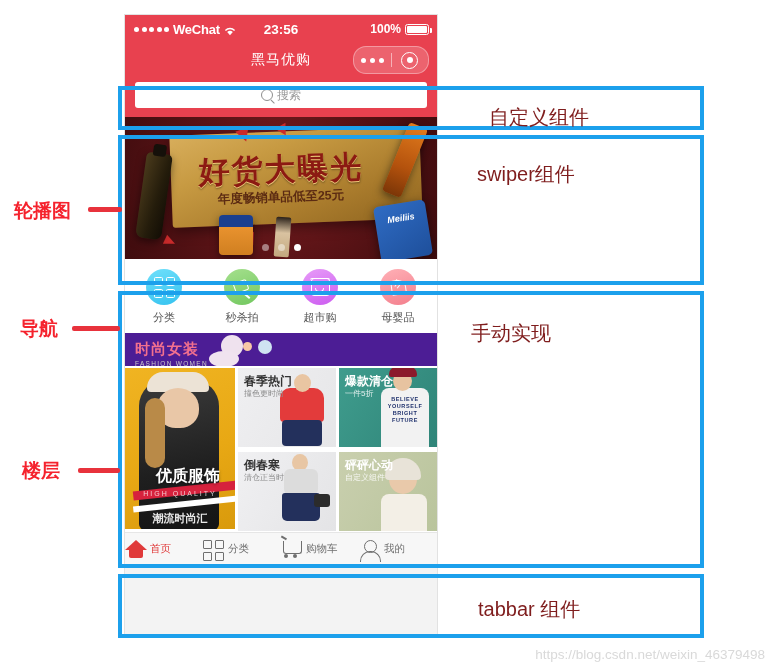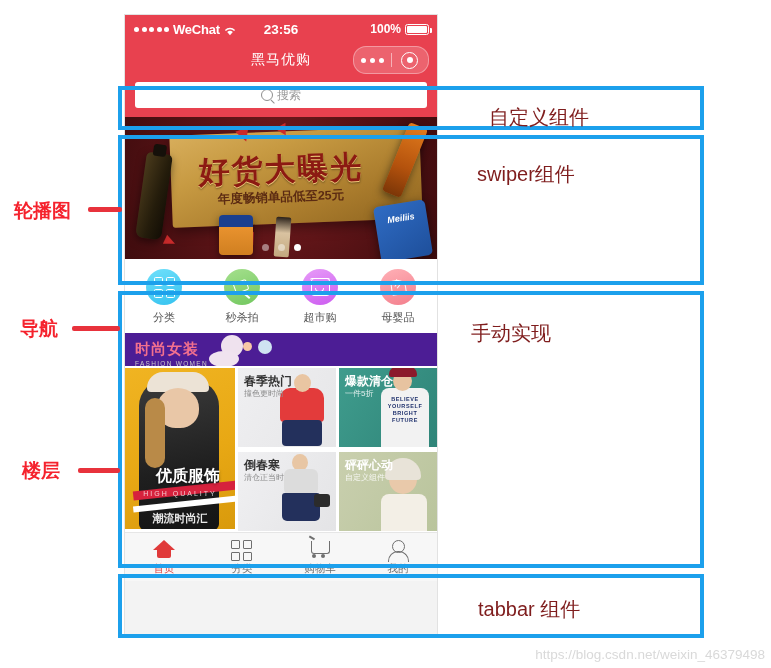--- a/index.html
+++ b/index.html
@@ -186,21 +186,21 @@
   .m3 .torso{position:absolute;left:14px;top:17px;width:34px;height:26px;background:#dcdcdc;border-radius:6px;}
   .m3 .skirt{position:absolute;left:12px;top:41px;width:38px;height:28px;background:#23305c;border-radius:3px 3px 5px 5px;}
   .m3 .bag{position:absolute;right:2px;top:42px;width:16px;height:13px;background:#2b2b2b;border-radius:3px;}
   .m4{right:0;top:0;width:66px;height:79px;}
   .m4 .head{position:absolute;left:18px;top:12px;width:28px;height:30px;background:#e9c9aa;border-radius:50%;}
   .m4 .hair{position:absolute;left:14px;top:6px;width:36px;height:22px;background:#e8e3d8;border-radius:18px 18px 4px 4px;}
   .m4 .body{position:absolute;left:10px;top:42px;width:46px;height:37px;background:#f3efe6;border-radius:8px 8px 0 0;}
 
   
   .tabbar{display:flex;background:#f7f7f7;border-top:1px solid #e6e6e6;padding:6px 0 5px;}
-  .tab{flex:1;display:flex;flex-direction:column;align-items:center;gap:3px;}
+  .tab{flex:1;display:flex;flex-direction:row;align-items:center;gap:3px;}
   .tab .lbl{font-size:10.5px;color:#6f6f6f;}
   .tab.active .lbl{color:#e03a3a;}
   .ti{width:22px;height:20px;position:relative;}
   .home{width:0;height:0;border-left:11px solid transparent;border-right:11px solid transparent;border-bottom:10px solid #e03a3a;position:absolute;top:1px;left:0;}
   .home-b{position:absolute;left:4px;top:10px;width:14px;height:9px;background:#e03a3a;border-radius:0 0 2px 2px;}
   .g4{display:grid;grid-template-columns:1fr 1fr;gap:3px;width:18px;margin-top:1px;}
   .g4 span{width:7px;height:7px;border:1.6px solid #6f6f6f;border-radius:1px;display:block;}
   .cart{position:absolute;left:2px;top:2px;width:17px;height:12px;border:1.6px solid #6f6f6f;border-top:none;border-radius:0 0 3px 3px;}
   .cart::before{content:"";position:absolute;left:-3px;top:-4px;width:6px;height:1.6px;background:#6f6f6f;transform:rotate(30deg);}
   .cart-w{position:absolute;left:3px;top:15px;width:4px;height:4px;border-radius:50%;background:#6f6f6f;box-shadow:9px 0 0 #6f6f6f;}

